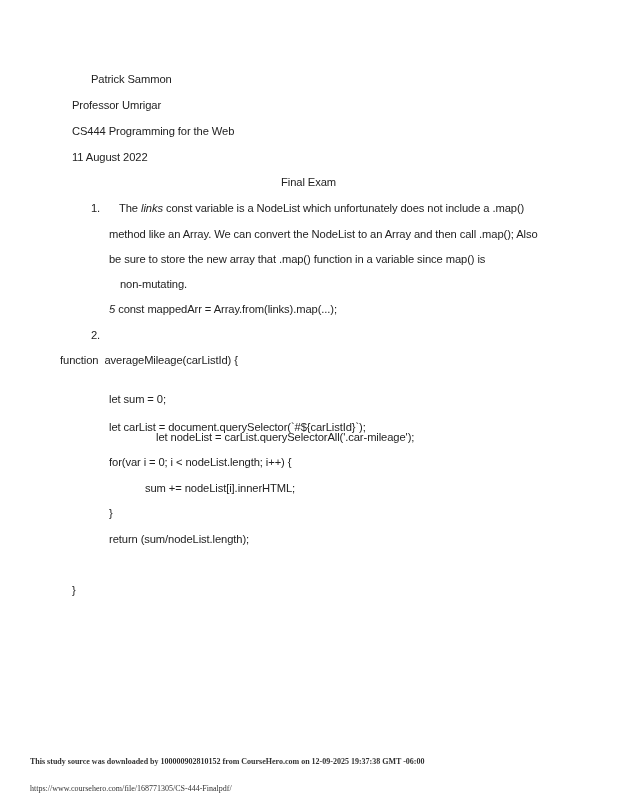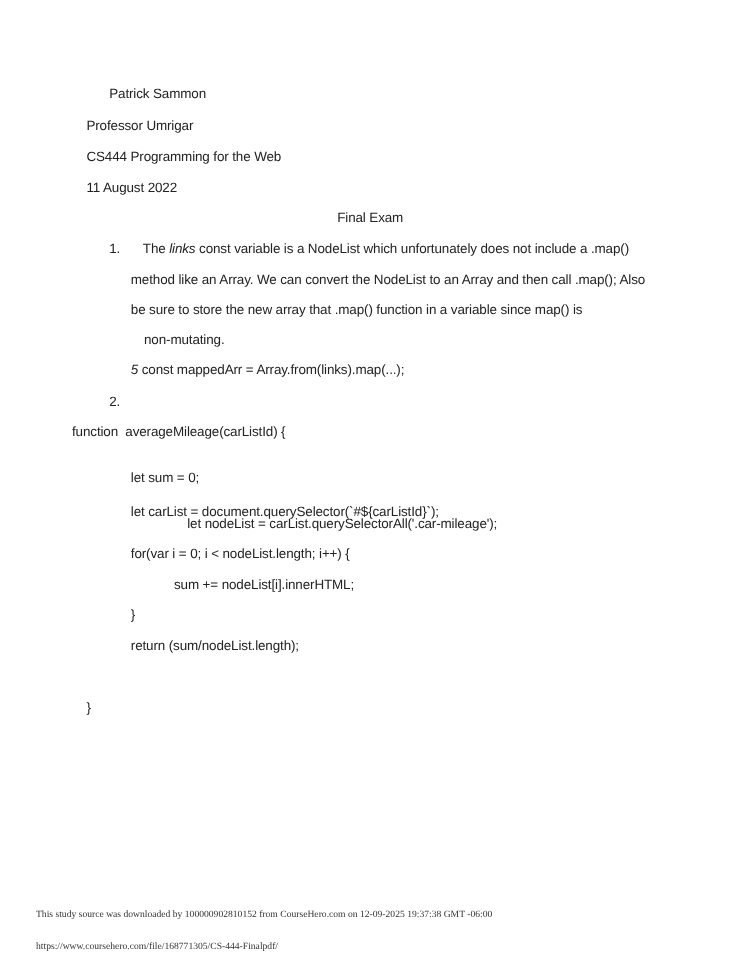--- a/index.html
+++ b/index.html
@@ -60,14 +60,14 @@
 <div class="line" style="left:60px; top:353px;">function  averageMileage(carListId) {</div>
 <div class="line" style="left:109px; top:371px;margin-top:21px;">let sum = 0;</div>
 <div class="line" style="left:109px; top:404px;margin-top:16px;">let carList = document.querySelector(`#${carListId}`);</div>
 <div class="line" style="left:109px; top:430px;padding-left:47px;">let nodeList = carList.querySelectorAll('.car-mileage');</div>
 <div class="line" style="left:109px; top:455px;">for(var i = 0; i &lt; nodeList.length; i++) {</div>
 <div class="line" style="left:145px; top:481px;">sum += nodeList[i].innerHTML;</div>
 <div class="line" style="left:109px; top:506px;">}</div>
 <div class="line" style="left:109px; top:532px;">return (sum/nodeList.length);</div>
 <div class="line" style="left:72px; top:583px;">}</div>
 
-<div class="footer" style="top:757px;">This study source was downloaded by 100000902810152 from CourseHero.com on 12-09-2025 19:37:38 GMT -06:00</div>
+<div class="footer" style="top:757px;font-weight:bold;">This study source was downloaded by 100000902810152 from CourseHero.com on 12-09-2025 19:37:38 GMT -06:00</div>
 <div class="footer" style="top:784px;">https://www.coursehero.com/file/168771305/CS-444-Finalpdf/</div>
 
 </body></html>

